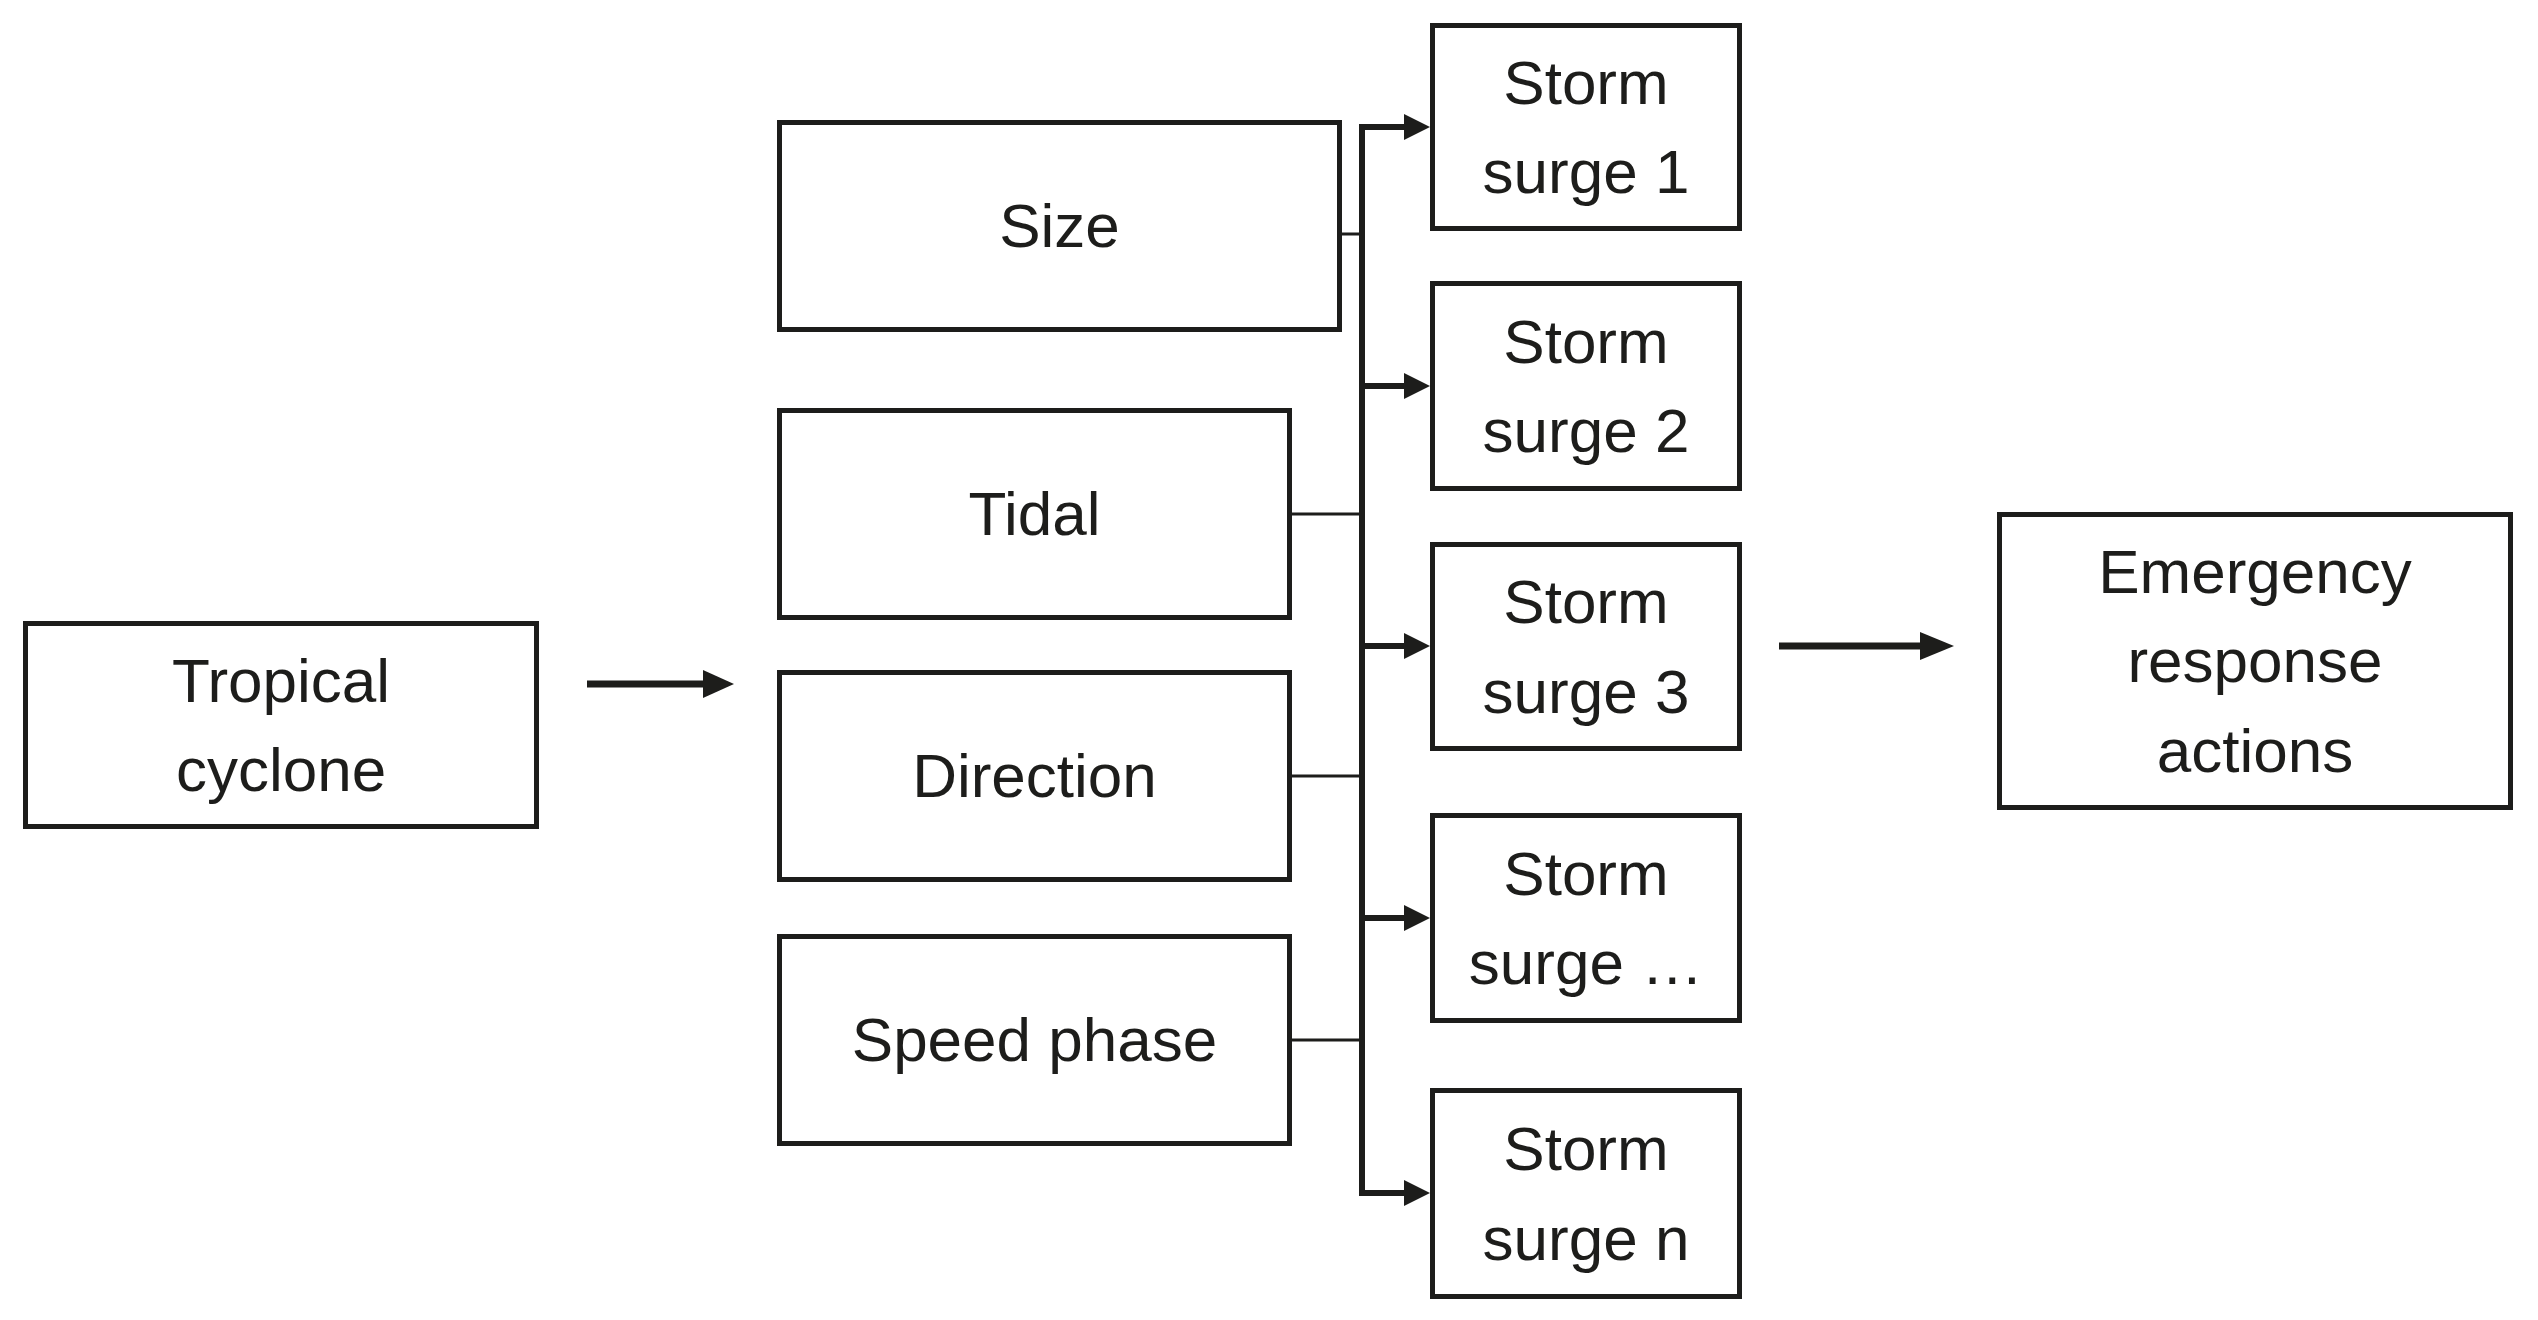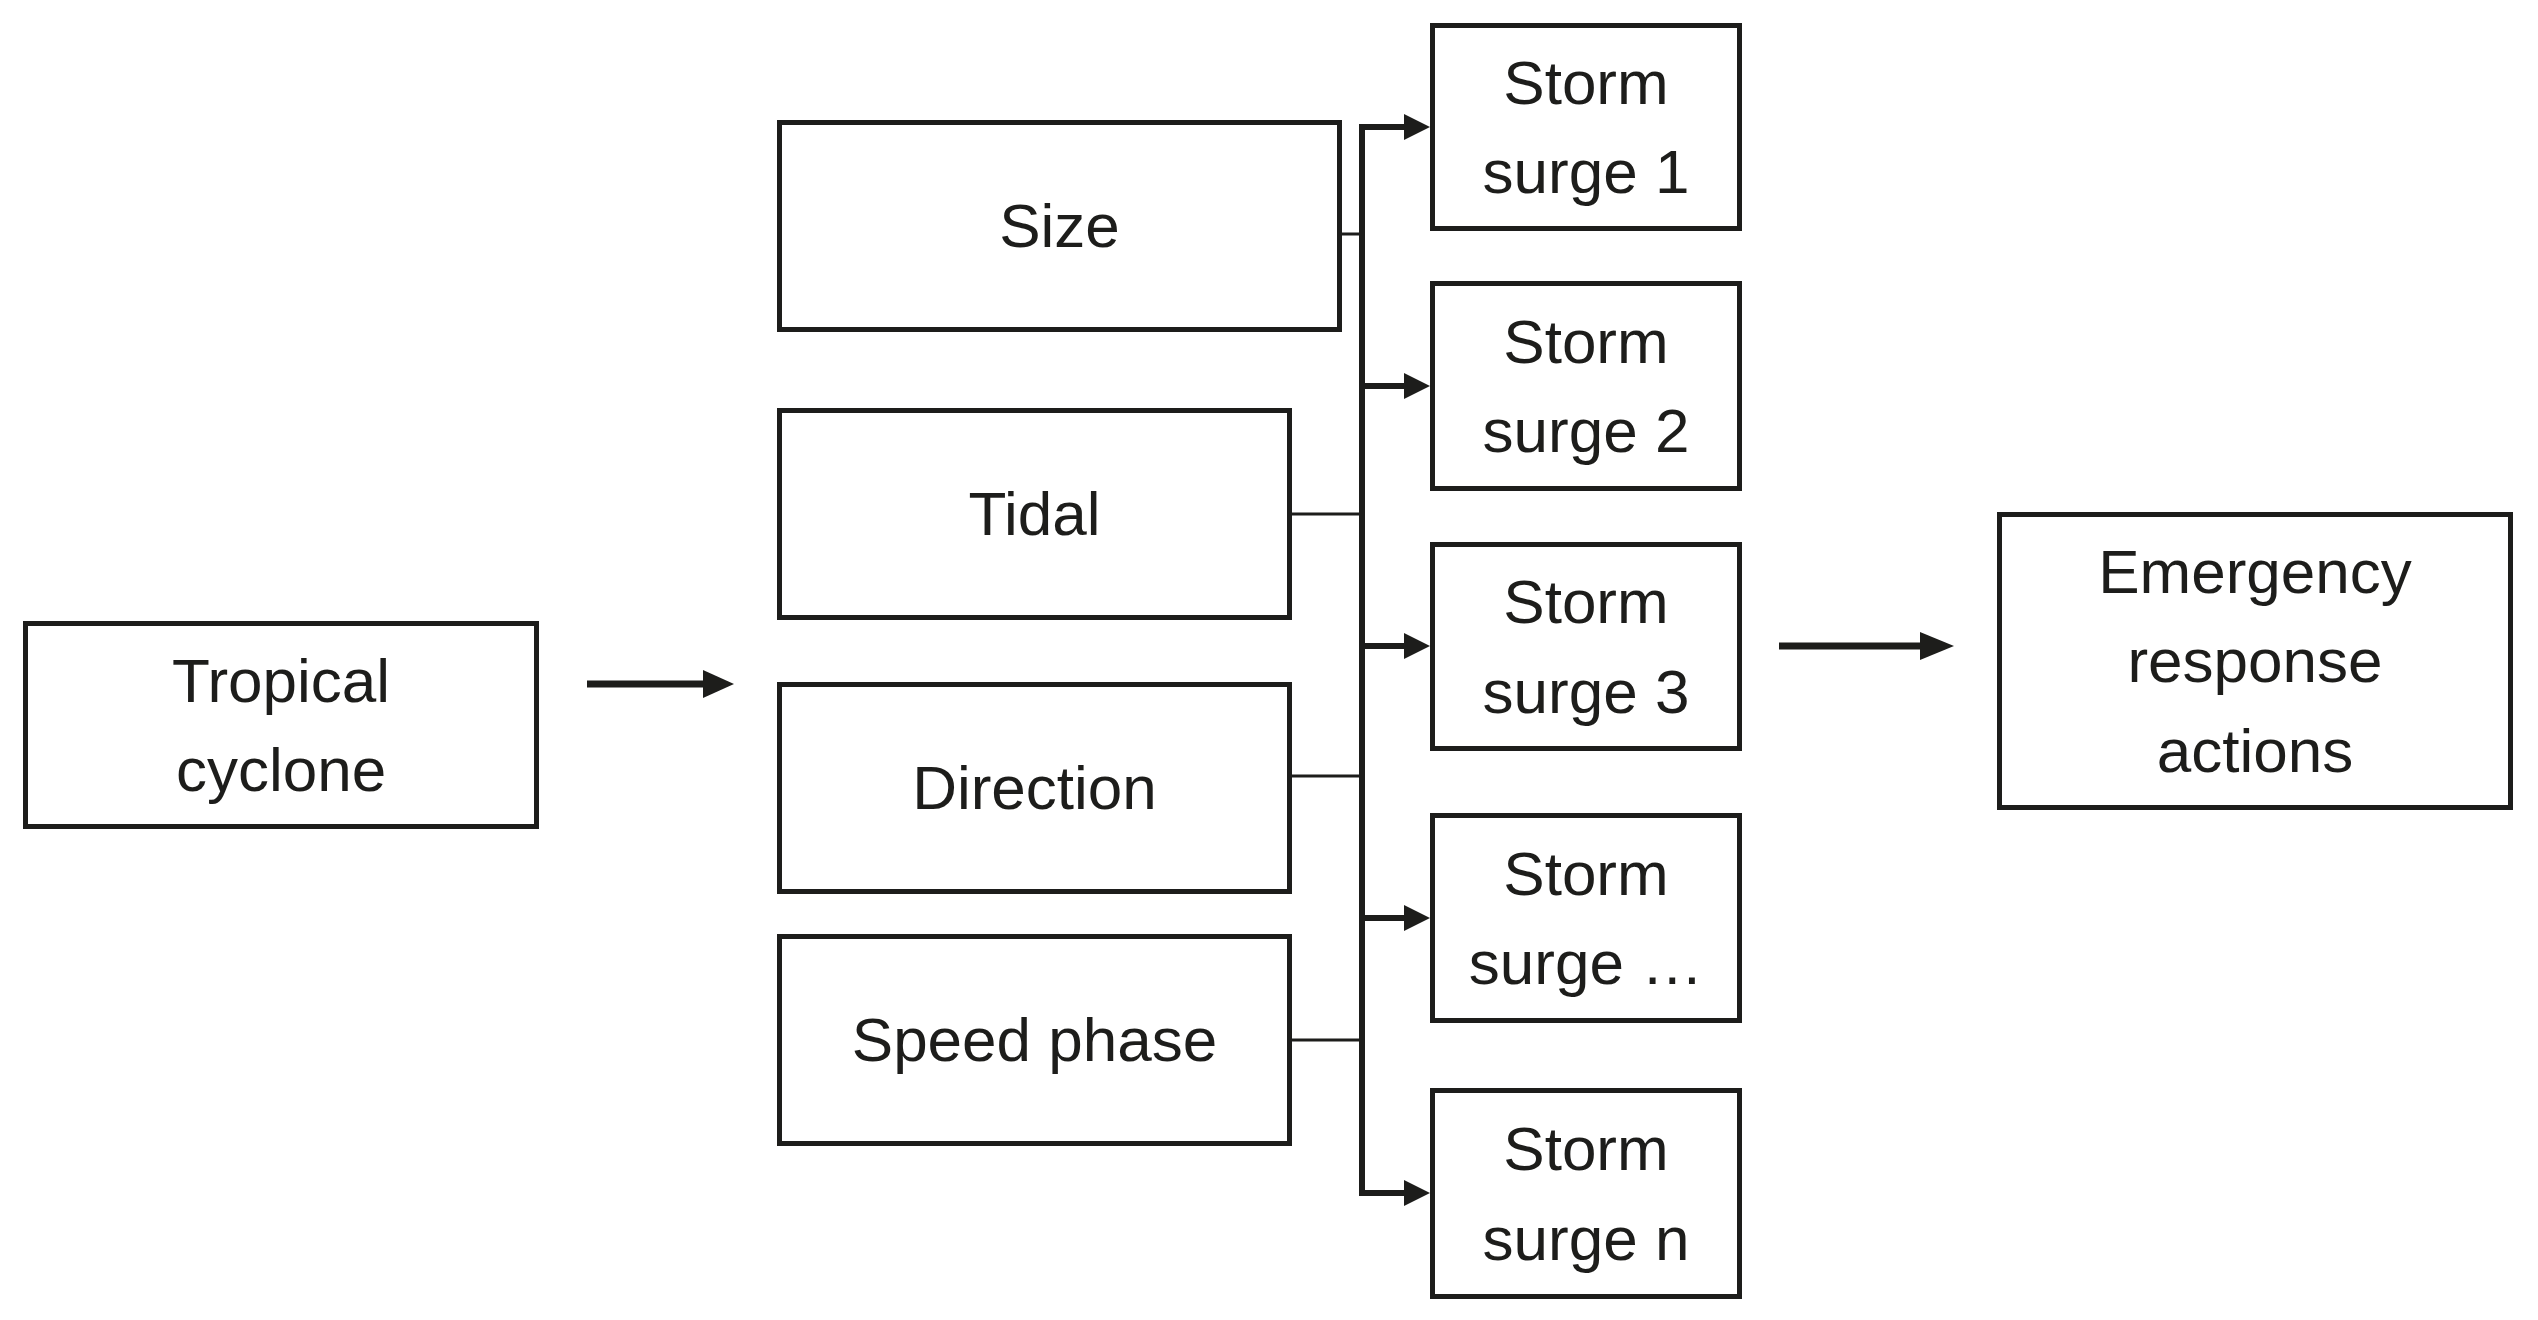--- a/index.html
+++ b/index.html
@@ -87,21 +87,21 @@
     <span class="lbl">Tropical
 cyclone</span>
   </div>
 
   <div class="node" style="left:777px; top:120px; width:565px; height:212px;">
     <span class="lbl">Size</span>
   </div>
   <div class="node" style="left:777px; top:408px; width:515px; height:212px;">
     <span class="lbl">Tidal</span>
   </div>
-  <div class="node" style="left:777px; top:670px; width:515px; height:212px;margin-top:12px;">
+  <div class="node" style="left:777px; top:670px; width:515px; height:212px;">
     <span class="lbl">Direction</span>
   </div>
   <div class="node" style="left:777px; top:934px; width:515px; height:212px;">
     <span class="lbl">Speed phase</span>
   </div>
 
   <div class="node" style="left:1430px; top:23px; width:312px; height:208px;">
     <span class="lbl">Storm
 surge 1</span>
   </div>

